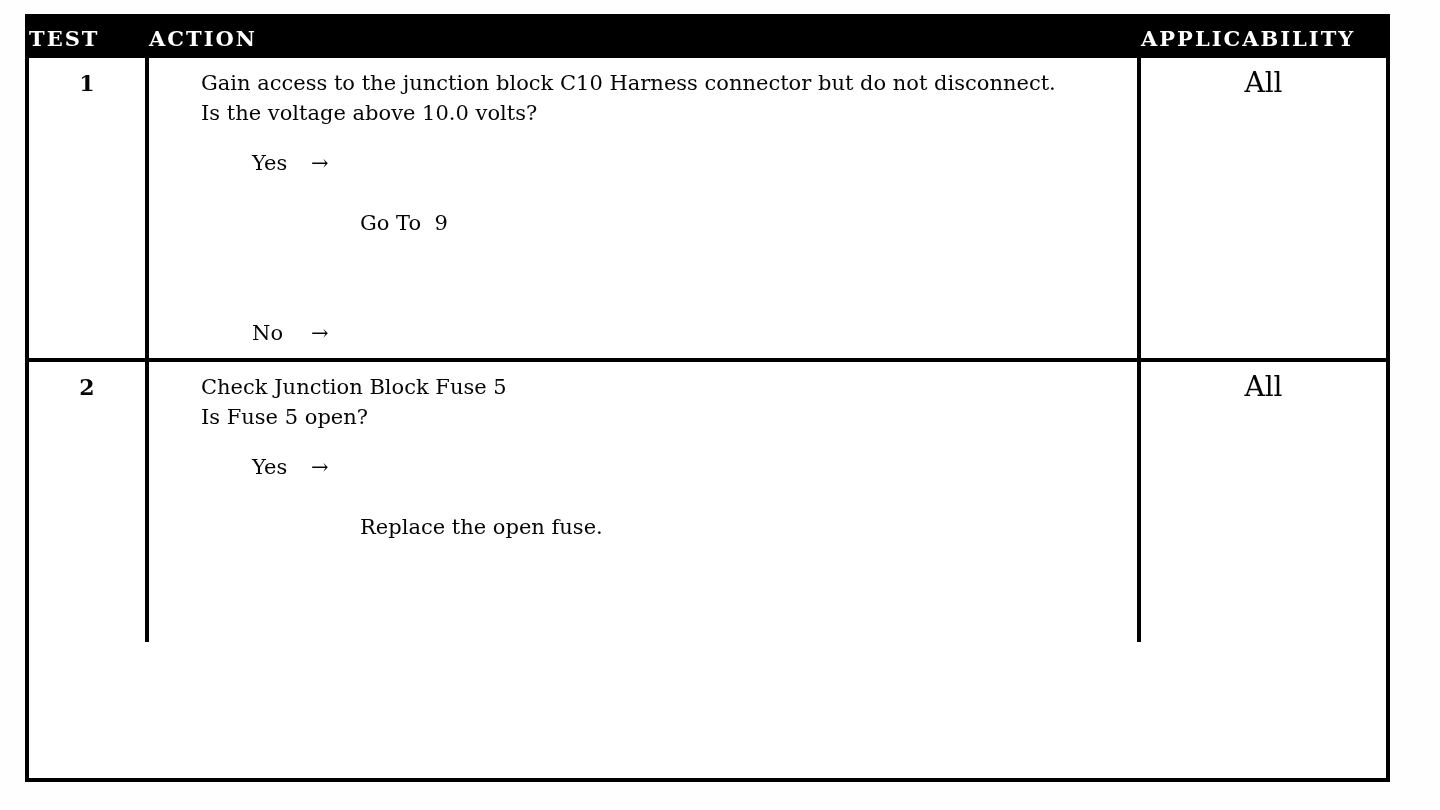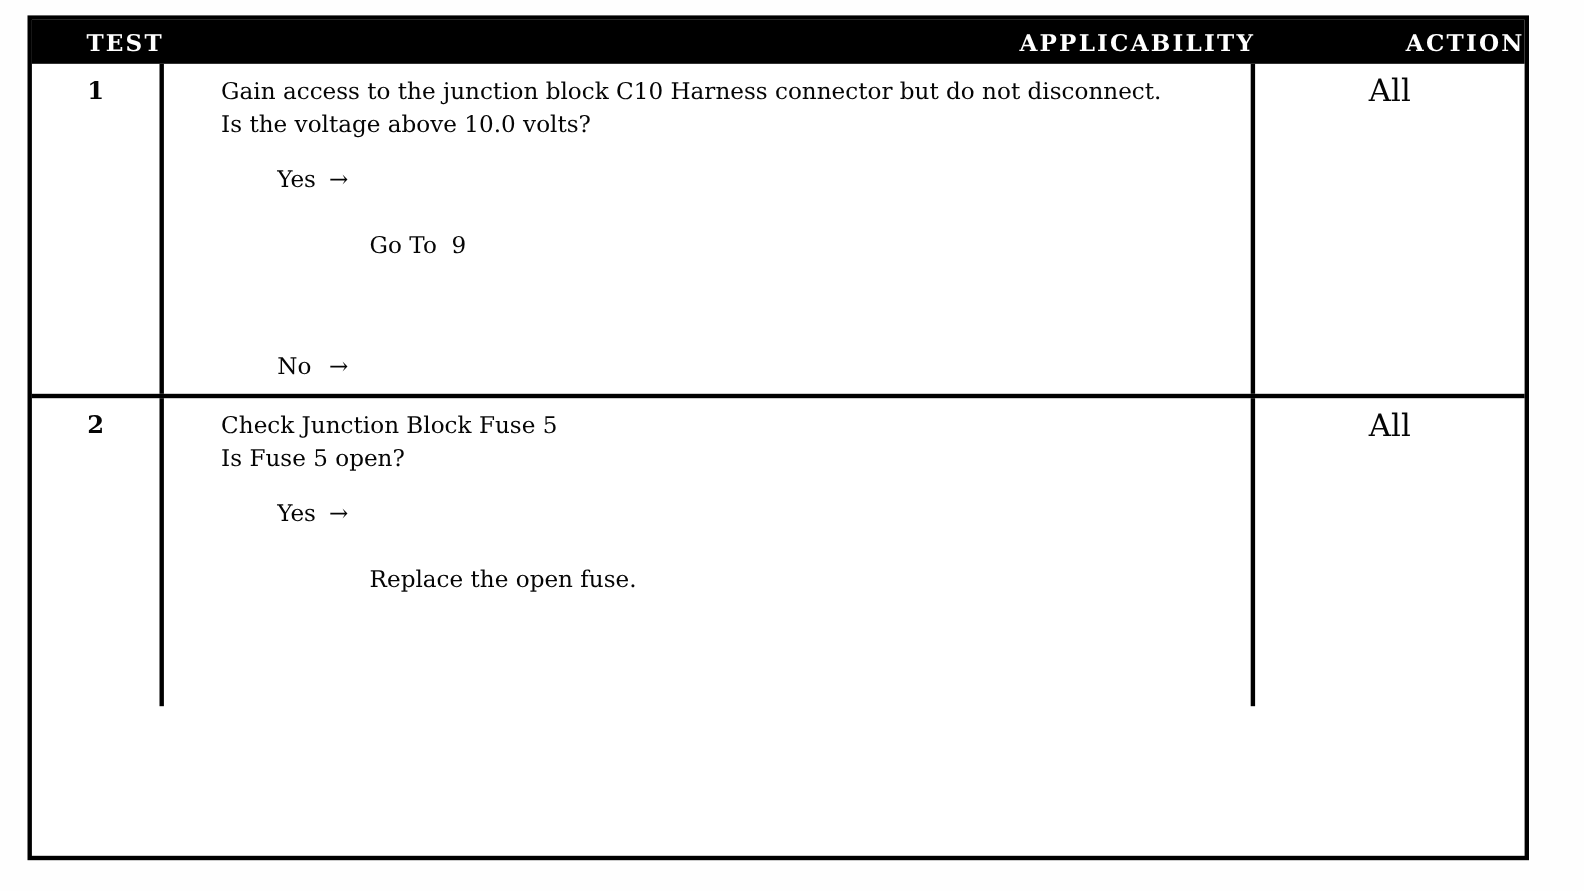--- a/index.html
+++ b/index.html
@@ -30,21 +30,21 @@
     grid-template-columns: 120px 992px 1fr;
     height: 40px;
     background: #000;
     align-items: center;
   }
   .th {
     color: #fff;
     font-size: 21px;
     font-weight: bold;
     letter-spacing: 2px;
-    text-align: right;
+    text-align: left;
     white-space: nowrap;
   }
 
   
   .trow {
     display: grid;
     grid-template-columns: 120px 992px 1fr;
   }
   .trow.bordered { border-top: 4px solid #000; }
   .row-1 { min-height: 242px; }
@@ -70,35 +70,36 @@
     font-size: 28px;
     line-height: 30px;
   }
 
   .desc-line { white-space: pre-wrap; margin-left: 40px; }
 
   .outcome {
     display: flex;
     margin-top: 20px;
     line-height: 30px;
+    gap: 12px;
   }
   .decision { margin-left: 91px; width: 47px; flex: none; }
   .arrow    { width: 37px; flex: none; }
   .result   { flex: 1; white-space: pre-wrap; }
 </style>
 </head>
 <body>
 
 <div class="scan-page">
   <div class="diag-table">
 
     <div class="thead">
       <div class="th">TEST</div>
+      <div class="th">ACTION</div>
       <div class="th">APPLICABILITY</div>
-      <div class="th">ACTION</div>
     </div>
 
     <div class="trow row-1">
       <div class="cell-test">
         <span>1</span>
       </div>
       <div class="cell-action">
         <div class="desc-line">Gain access to the junction block C10 Harness connector but do not disconnect.</div>
         <div class="desc-line">Is the voltage above 10.0 volts?</div>
         <div class="outcome">

